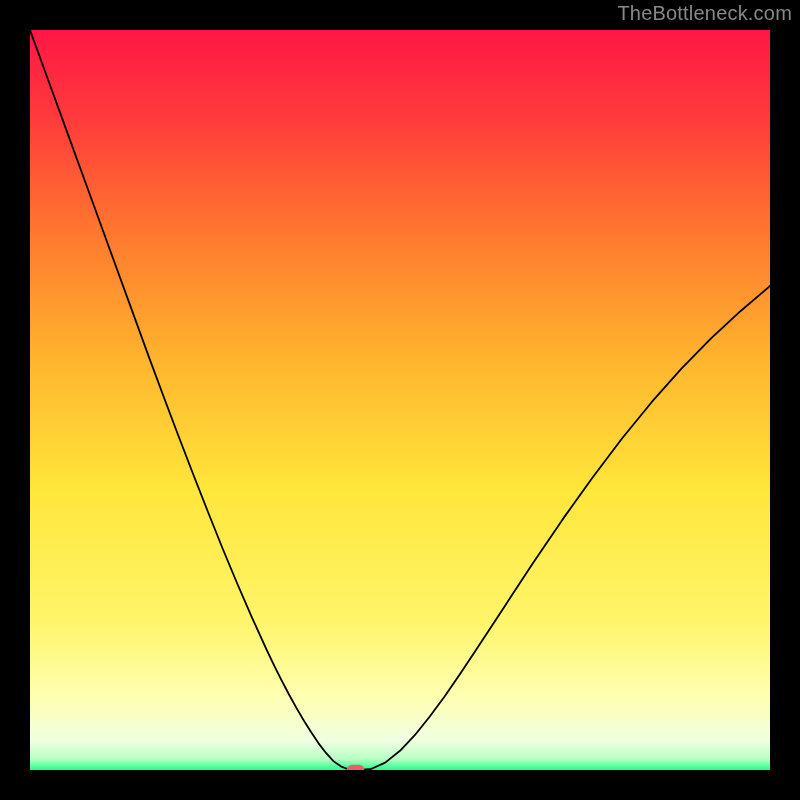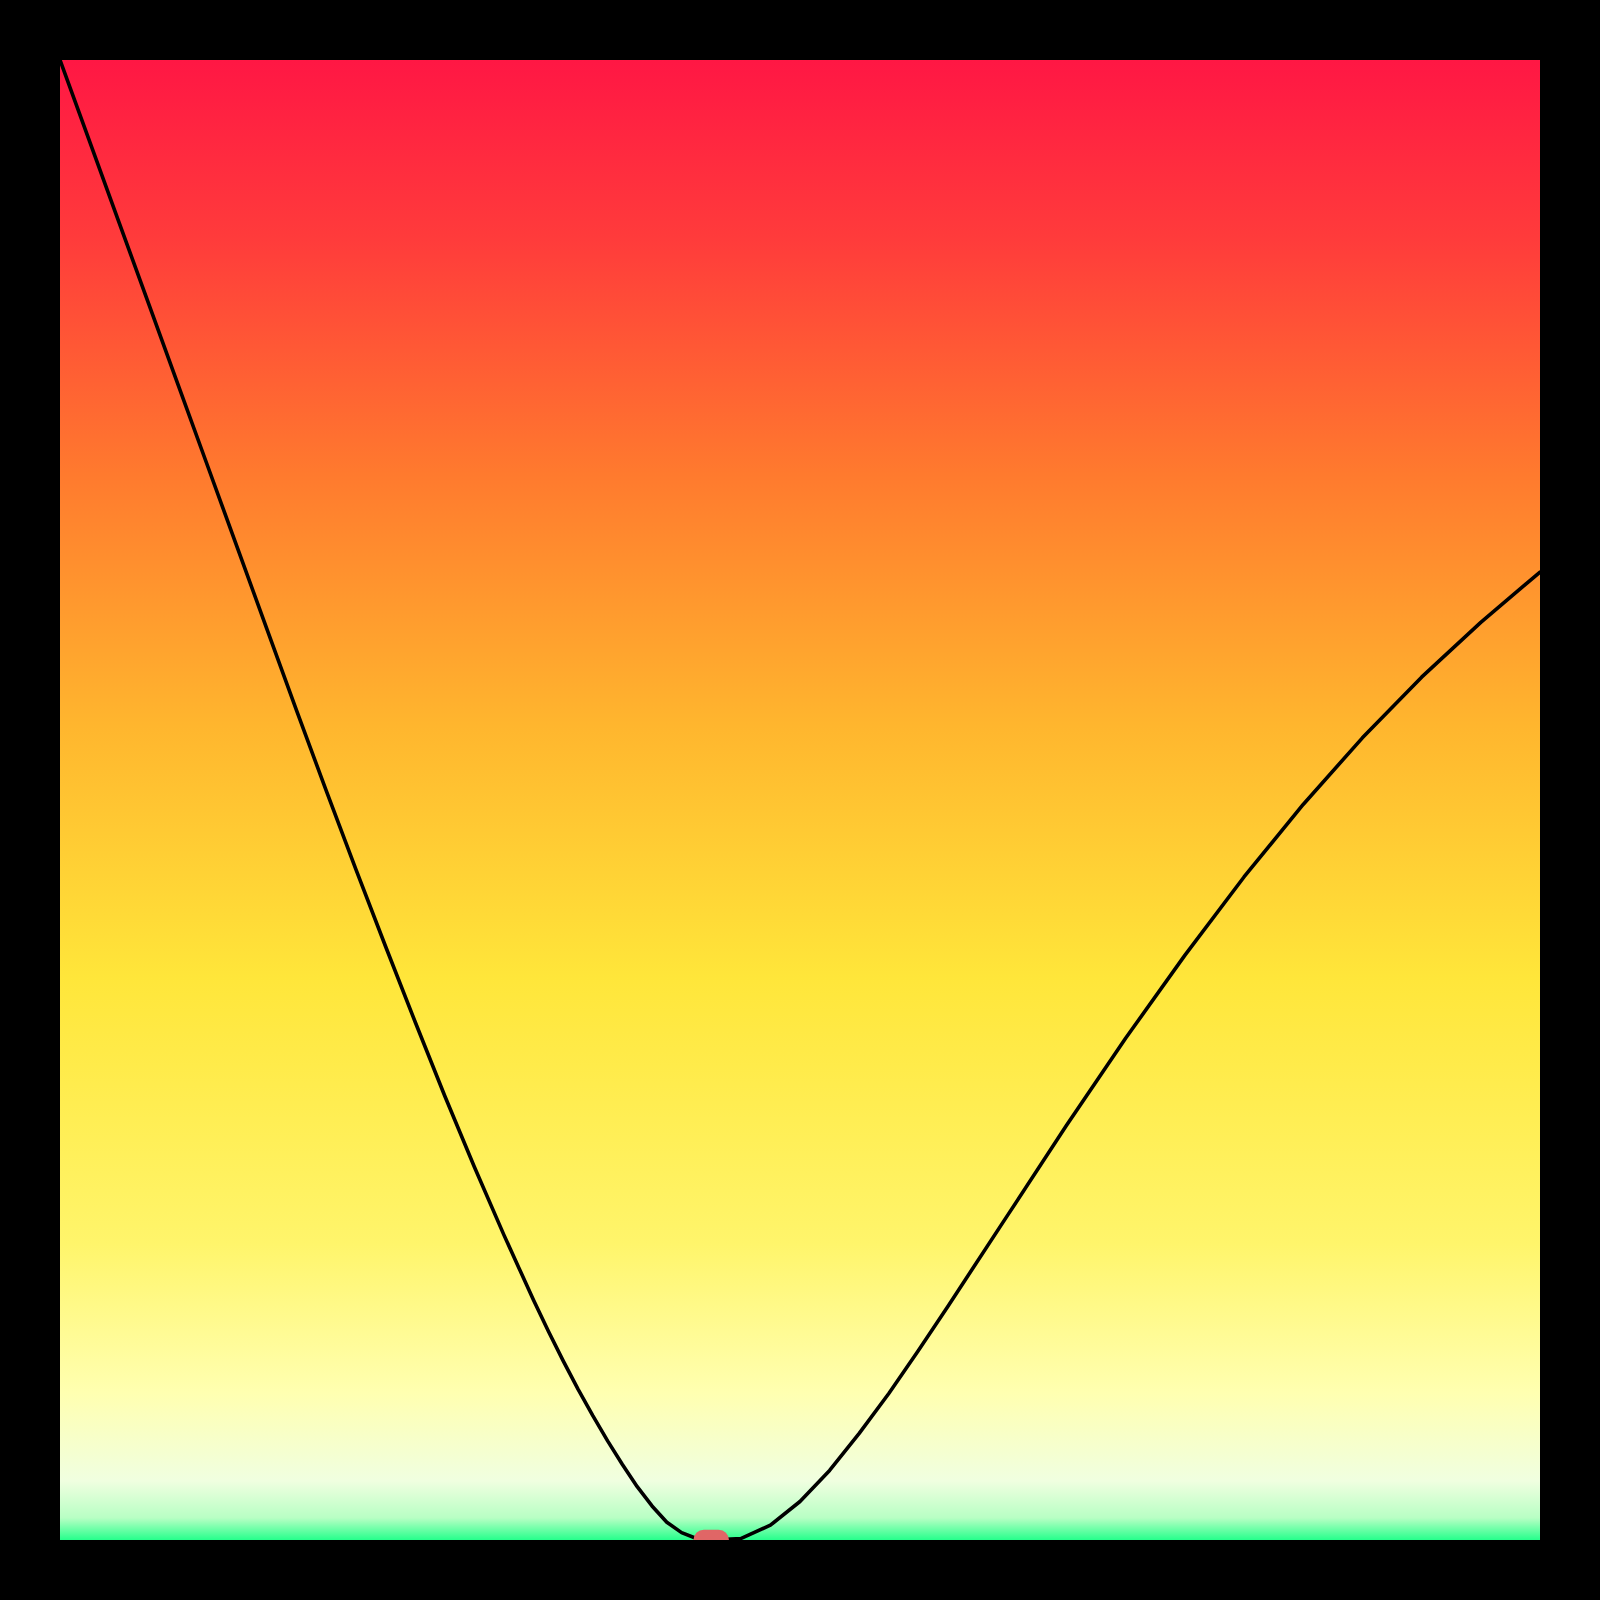--- a/index.html
+++ b/index.html
@@ -39,20 +39,21 @@
   .plot-area svg {
     position: absolute;
     left: 0;
     top: 0;
   }
 </style>
 </head>
 <body>
 
 <div class="frame">
+  <div class="watermark">TheBottleneck.com</div>
   <div class="plot-area">
     <svg id="chart-svg" width="740" height="740" viewBox="0 0 740 740">
         <defs>
           <linearGradient id="bg-grad" x1="0" y1="0" x2="0" y2="1">
             <stop offset="0%" stop-color="#ff1744"></stop>
             <stop offset="12%" stop-color="#ff3b3b"></stop>
             <stop offset="28.000000000000004%" stop-color="#ff7a2e"></stop>
             <stop offset="45%" stop-color="#ffb62e"></stop>
             <stop offset="62%" stop-color="#ffe63a"></stop>
             <stop offset="80%" stop-color="#fff56b"></stop>

